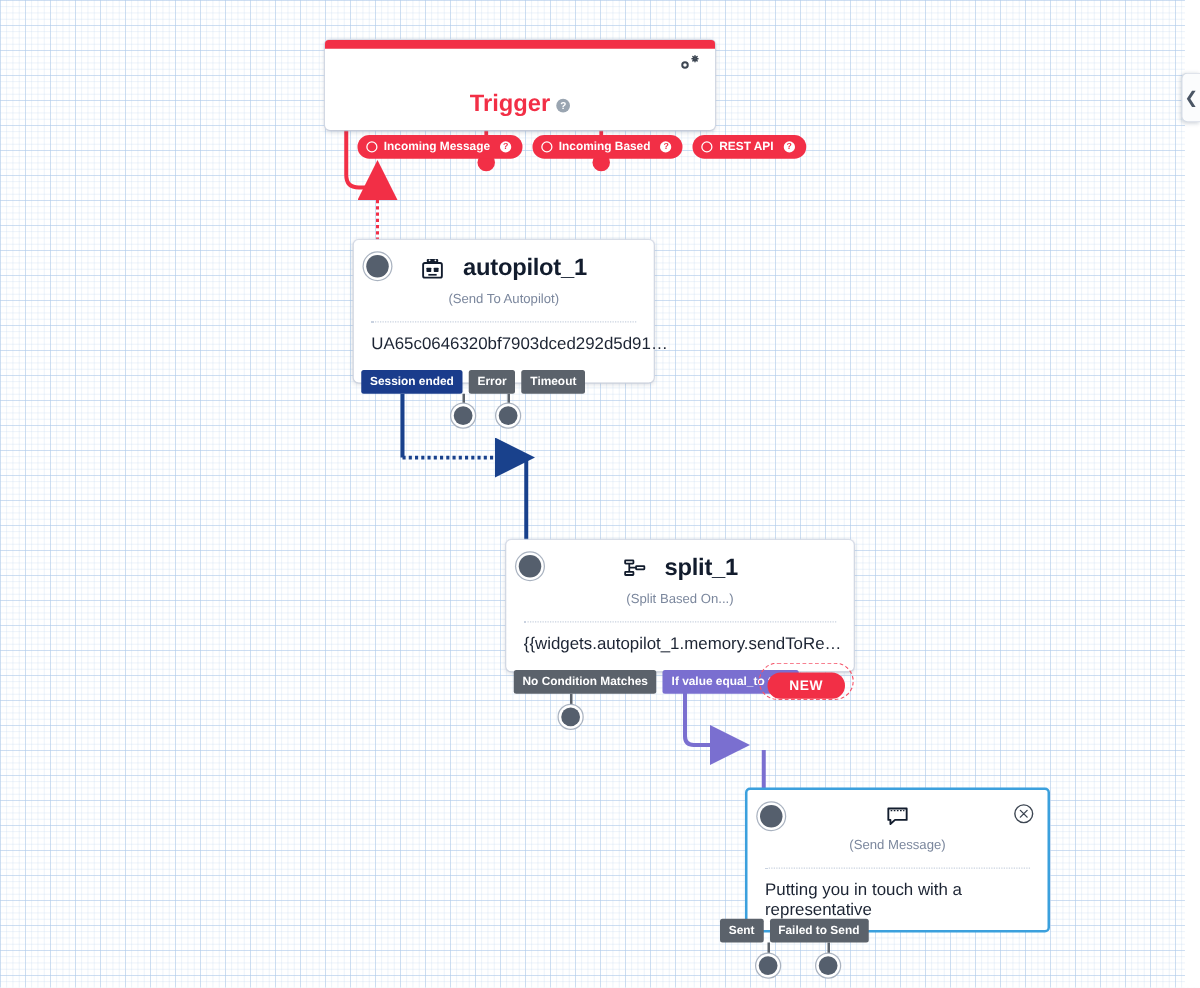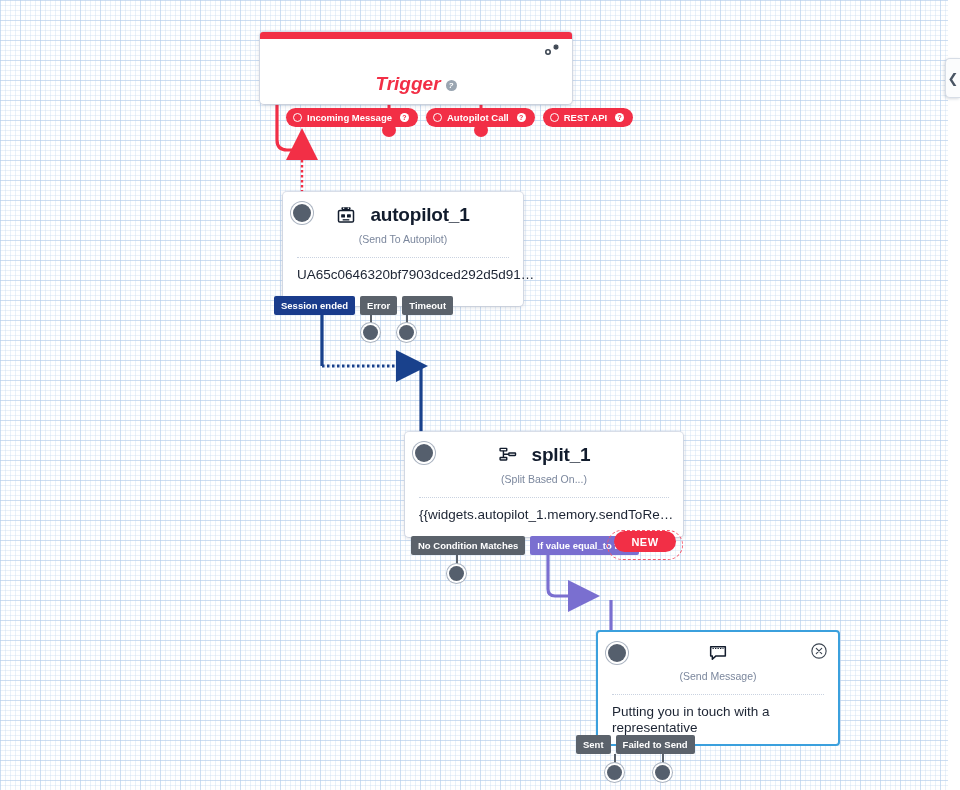--- a/index.html
+++ b/index.html
@@ -26,21 +26,21 @@
   #wires{position:absolute;left:0;top:0;width:960px;height:790px;pointer-events:none;}
 
   .node{position:absolute;background:#fff;border-radius:4px;}
   .node.shadow{box-shadow:0 1px 4px rgba(40,60,90,.22),0 0 0 1px rgba(225,230,240,.9);}
 
   
   #trigger-node{left:260px;top:32px;width:312px;height:72px;}
   #trigger-topbar{position:absolute;left:0;top:0;width:312px;height:7px;background:#f22f46;border-radius:3px 3px 0 0;}
   #trigger-title{
     position:absolute;left:0;top:42px;width:312px;text-align:center;
-    color:#f22f46;font-size:19px;font-weight:700;line-height:1;font-style:italic;
+    color:#f22f46;font-size:19px;font-weight:700;line-height:1;
   }
   .qmark{
     display:inline-block;vertical-align:2px;margin-left:5px;
     width:11px;height:11px;border-radius:50%;background:#9aa5b1;color:#fff;
     font-size:8px;font-weight:700;line-height:11px;text-align:center;
   }
   #trigger-gear{position:absolute;right:12px;top:11px;width:20px;height:20px;}
   .trig-ports{position:absolute;left:10px;top:76px;display:flex;gap:8px;padding-left:16px;}
   .trig-pill{
     height:19px;background:#f22f46;border-radius:10px;color:#fff;
@@ -84,21 +84,21 @@
   #autopilot-node{left:283px;top:192px;width:240px;height:114px;}
   
   #split-node{left:405px;top:432px;width:278px;height:105px;}
   
   #send-node{left:596px;top:630px;width:240px;height:112px;border:2px solid #3ba0dd;}
   #send-close{position:absolute;right:10px;top:10px;width:18px;height:18px;cursor:pointer;}
 
   
   #new-badge-wrap{position:absolute;left:607px;top:530px;width:76px;height:30px;
     border:1.6px dashed #f5566b;border-radius:16px;box-sizing:border-box;
-    display:flex;align-items:flex-start;justify-content:center;}
+    display:flex;align-items:flex-end;justify-content:center;}
   #new-badge{width:62px;height:21px;border-radius:11px;background:#f22f46;color:#fff;
     font-size:11px;font-weight:700;letter-spacing:.5px;display:flex;align-items:center;justify-content:center;}
 
   
   #panel-handle{
     position:absolute;right:0;top:58px;width:14px;height:38px;background:#fbfcfd;
     border:1px solid #d7dde6;border-right:none;border-radius:5px 0 0 5px;
     box-shadow:-1px 1px 3px rgba(40,60,90,.18);
     display:flex;align-items:center;justify-content:center;cursor:pointer;
   }
@@ -169,21 +169,21 @@
   </svg>
 
   <div class="trig-ports">
     <div class="trig-pill">
       <span class="trig-dot"></span>
       <span>Incoming Message</span>
       <span class="qmark-w">?</span>
     </div>
     <div class="trig-pill">
       <span class="trig-dot"></span>
-      <span>Autopilot Call</span>
+      <span>Incoming Based</span>
       <span class="qmark-w">?</span>
     </div>
     <div class="trig-pill">
       <span class="trig-dot"></span>
       <span>REST API</span>
       <span class="qmark-w">?</span>
     </div>
   </div>
 </div>
 
@@ -201,21 +201,21 @@
     </svg>
     <span>autopilot_1</span>
   </div>
   <div class="card-sub">(Send To Autopilot)</div>
   <div class="card-rule"></div>
   <div class="card-body">
     <div>UA65c0646320bf7903dced292d5d91…</div>
   </div>
 </div>
 
-<div class="out-row" style="left:274px;top:296px;">
+<div class="out-row" style="left:289px;top:296px;">
   <div class="out-chip chip-navy">Session ended</div>
   <div class="out-chip chip-gray">Error</div>
   <div class="out-chip chip-gray">Timeout</div>
 </div>
 <div class="stub" style="left:370px;top:315px;height:18px;"></div>
 <div class="stub-dot" style="left:363px;top:325px;"></div>
 <div class="stub" style="left:406px;top:315px;height:18px;"></div>
 <div class="stub-dot" style="left:399px;top:325px;"></div>
 
 <div class="node shadow" id="split-node">

